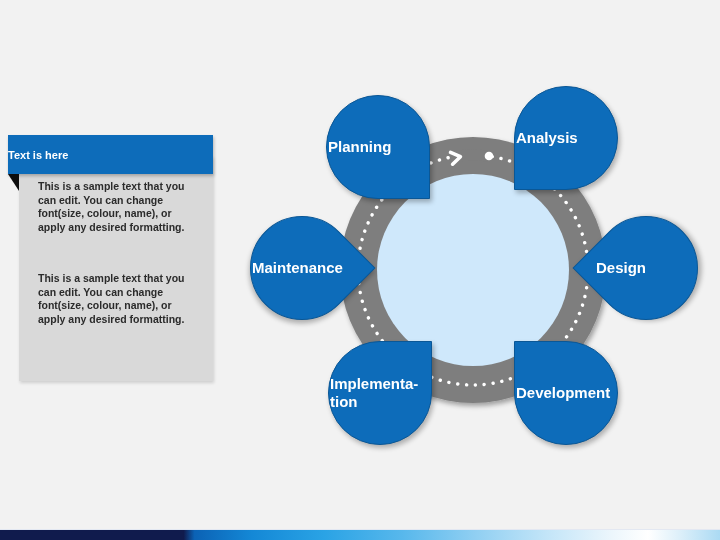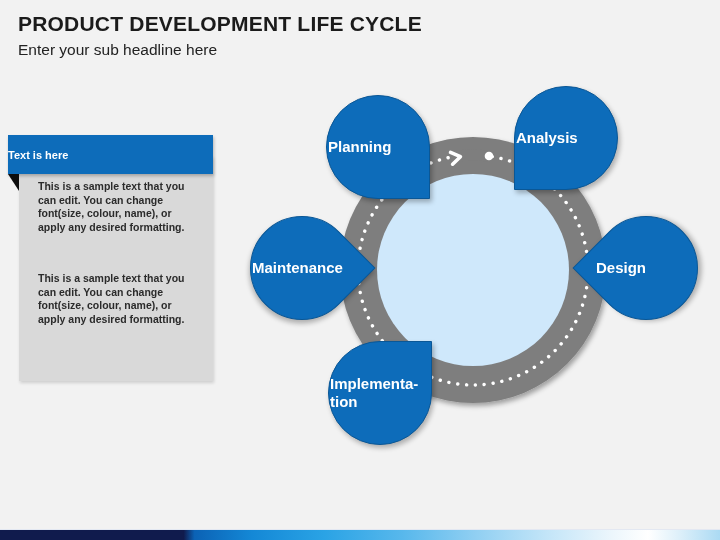--- a/index.html
+++ b/index.html
@@ -42,24 +42,20 @@
     border-top:1px solid #e3e8f2;box-sizing:content-box;
     background:linear-gradient(90deg,#101b4d 0%,#101b4d 25.5%,#0b62b5 27%,#1488d6 35%,
       #2aa3e5 45%,#58b8ec 56%,#90cff2 66%,#c3e5f8 76%,#ecf6fc 85%,#ffffff 90%,
       #e0f1fa 94%,#abdaf3 100%);}
 </style>
 </head>
 <body>
 
 <div class="slide">
 
-  <div class="hdr">
-    <h1>PRODUCT DEVELOPMENT LIFE CYCLE</h1>
-    <div class="sub">Enter your sub headline here</div>
-  </div>
 
   <div class="callout-header">
     <span>Text is here</span>
   </div>
   <div class="callout-fold"></div>
   <div class="callout-body">
     <p>This is a sample text that you can edit. You can change font(size, colour, name), or apply any desired formatting.</p>
     <p>This is a sample text that you can edit. You can change font(size, colour, name), or apply any desired formatting.</p>
   </div>
 
@@ -79,20 +75,23 @@
 
   <div class="petal planning">
     <span class="petal-label">Planning</span>
   </div>
   <div class="petal analysis">
     <span class="petal-label">Analysis</span>
   </div>
   <div class="petal design">
     <span class="petal-label">Design</span>
   </div>
+  <div class="petal development">
+    <span class="petal-label">Development</span>
+  </div>
   <div class="petal implementation">
     <span class="petal-label">Implementa-
 tion</span>
   </div>
   <div class="petal maintenance">
     <span class="petal-label">Maintenance</span>
   </div>
 
   <div class="bottom-bar"></div>
 </div>

